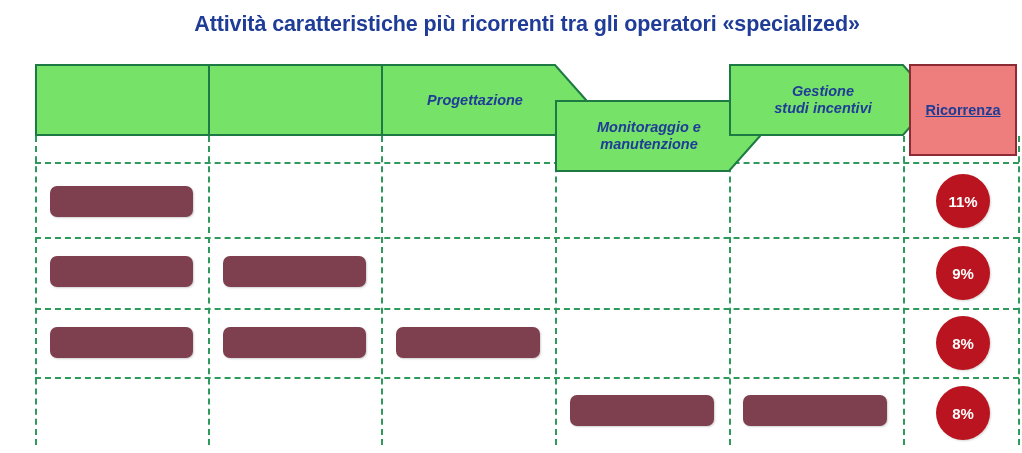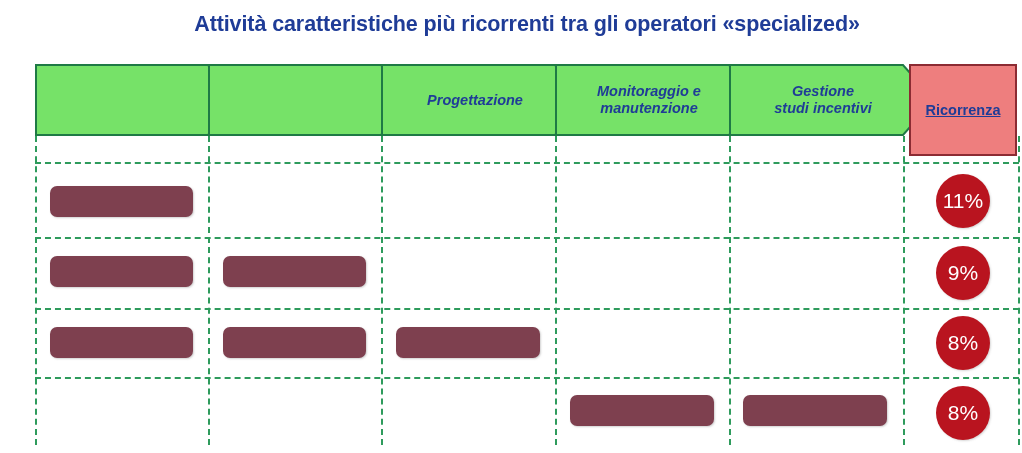--- a/index.html
+++ b/index.html
@@ -114,22 +114,22 @@
   .pct-circle {
     position: absolute;
     width: 54px;
     height: 54px;
     border-radius: 50%;
     background: #B9141F;
     display: flex;
     align-items: center;
     justify-content: center;
     color: #FFFFFF;
-    font-weight: normal;
-    font-size: 21px;
+    font-weight: bold;
+    font-size: 15px;
     box-shadow: 1px 1px 2px rgba(120,120,120,0.3);
     text-align: center;
   }
 </style>
 </head>
 <body>
 
 <div id="stage">
 
   <div class="title">Attività caratteristiche più ricorrenti tra gli operatori «specialized»</div>
@@ -157,21 +157,21 @@
         <svg class="chev-shape" viewBox="0 0 205 72" preserveAspectRatio="none">
           <polygon points="1,1 173,1 204,36 173,71 1,71" fill="#76E268" stroke="#1E7A45" stroke-width="2"></polygon>
         </svg>
       </div>
       <div class="chevron" style="left: 365px; width: 206px;">
         <svg class="chev-shape" viewBox="0 0 206 72" preserveAspectRatio="none">
           <polygon points="1,1 174,1 205,36 174,71 1,71" fill="#76E268" stroke="#1E7A45" stroke-width="2"></polygon>
         </svg>
         <div class="chev-label">Progettazione</div>
       </div>
-      <div class="chevron" style="left: 539px; width: 206px;">
+      <div class="chevron" style="left: 539px; width: 206px; margin-top: 36px;">
         <svg class="chev-shape" viewBox="0 0 206 72" preserveAspectRatio="none">
           <polygon points="1,1 174,1 205,36 174,71 1,71" fill="#76E268" stroke="#1E7A45" stroke-width="2"></polygon>
         </svg>
         <div class="chev-label">Monitoraggio e
 manutenzione</div>
       </div>
       <div class="chevron" style="left: 713px; width: 206px;">
         <svg class="chev-shape" viewBox="0 0 206 72" preserveAspectRatio="none">
           <polygon points="1,1 174,1 205,36 174,71 1,71" fill="#76E268" stroke="#1E7A45" stroke-width="2"></polygon>
         </svg>

